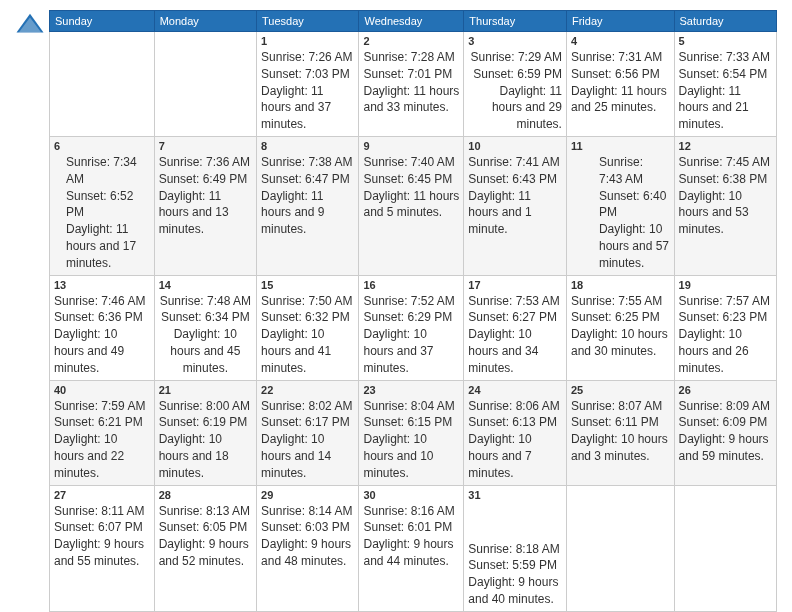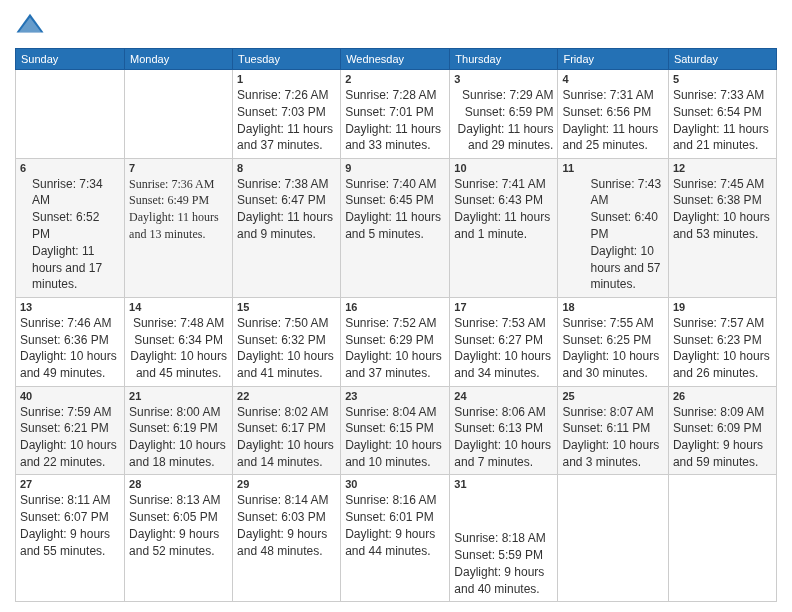--- a/index.html
+++ b/index.html
@@ -8,21 +8,21 @@
       background: #fff;
       width: 792px;
       height: 612px;
       overflow: hidden;
     }
     .page {
       width: 792px;
       height: 612px;
       padding: 10px 15px;
       display: flex;
-      flex-direction: column;
+      flex-direction: row;
     }
     .header {
       display: flex;
       justify-content: space-between;
       align-items: flex-start;
       margin-bottom: 8px;
     }
     .logo {
       display: flex;
       align-items: center;
@@ -166,21 +166,21 @@
         </tr>
         <tr>
           <td>
             <span class="day-num">6</span>
             <div class="day-info" style="white-space: pre-line; margin-left: 12px;">Sunrise: 7:34 AM
 Sunset: 6:52 PM
 Daylight: 11 hours and 17 minutes.</div>
           </td>
           <td>
             <span class="day-num">7</span>
-            <div class="day-info" style="white-space: pre-line; font-family: Liberation Serif, serif;">Sunrise: 7:36 AM
+            <div class="day-info" style="white-space: pre-line;">Sunrise: 7:36 AM
 Sunset: 6:49 PM
 Daylight: 11 hours and 13 minutes.</div>
           </td>
           <td>
             <span class="day-num">8</span>
             <div class="day-info" style="white-space: pre-line;">Sunrise: 7:38 AM
 Sunset: 6:47 PM
 Daylight: 11 hours and 9 minutes.</div>
           </td>
           <td>

